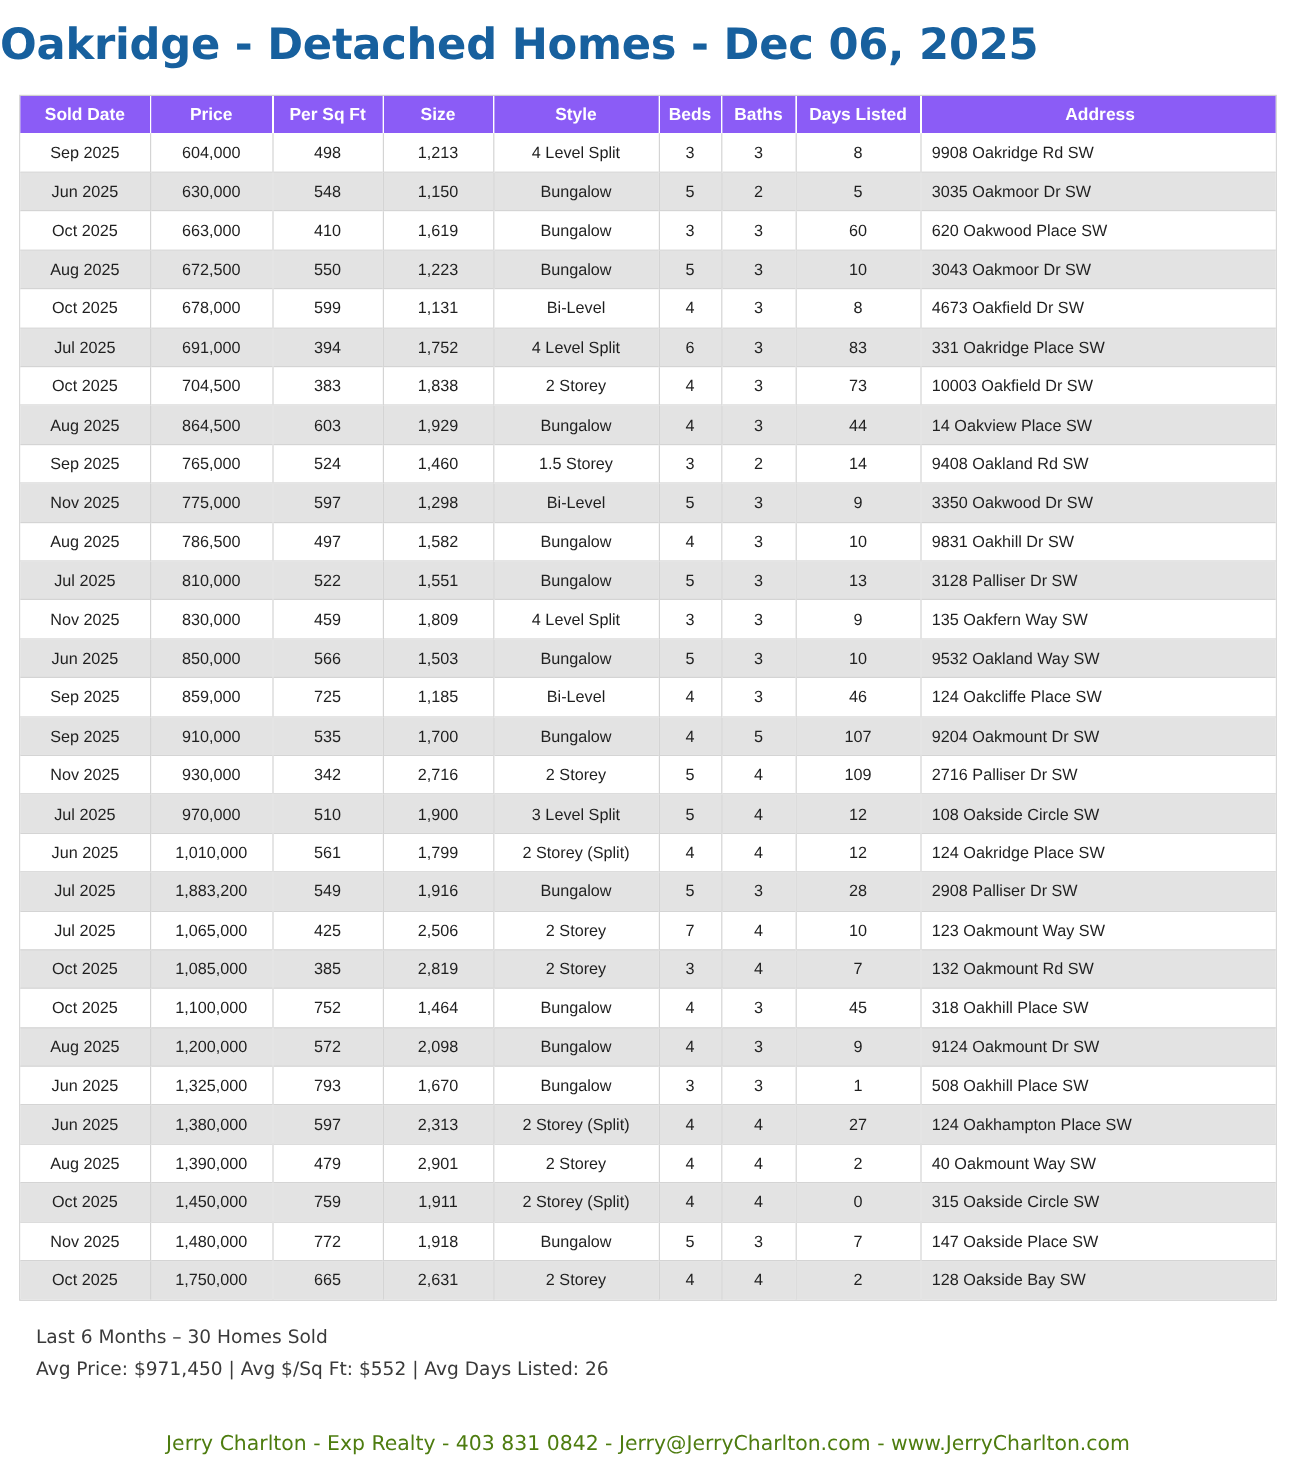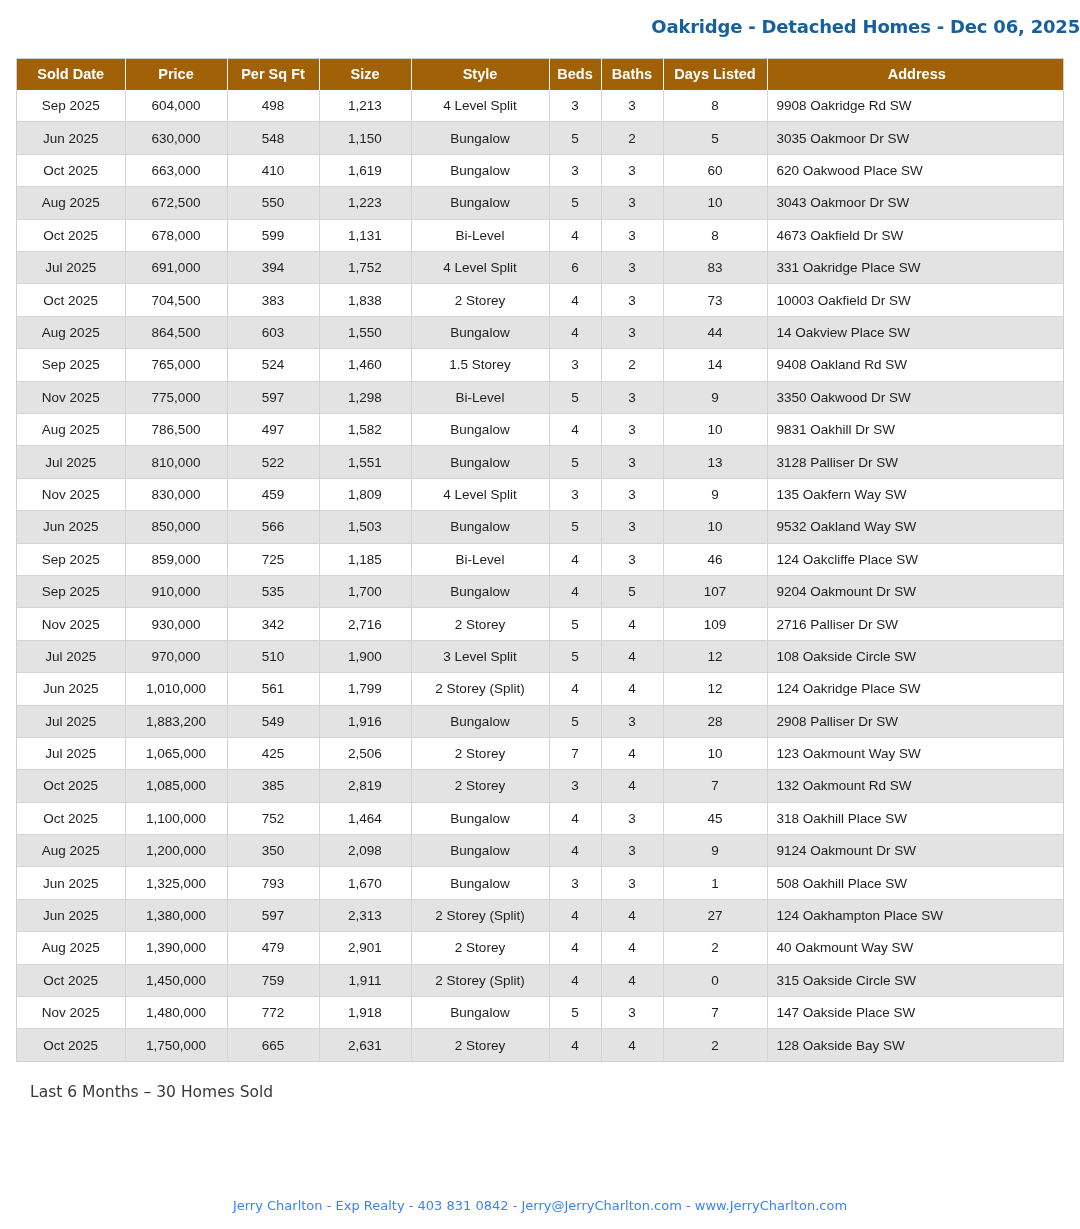--- a/index.html
+++ b/index.html
@@ -20,22 +20,22 @@
     width: 1080px;
     height: 1229px;
     box-sizing: border-box;
     padding: 0;
     display: flex;
     flex-direction: column;
   }
 
   
   .title {
-    text-align: right;
-    font-size: 18px;
+    text-align: left;
+    font-size: 36px;
     font-weight: bold;
     color: #17609E;
     letter-spacing: -0.2px;
     margin: 16px 0 0 0;
     line-height: 1.2;
     font-family: "DejaVu Sans", sans-serif;
   }
 
   
   .table-wrap {
@@ -43,21 +43,21 @@
     border: 1px solid #cfcfcf;
     box-sizing: border-box;
   }
   table.sales {
     width: 100%;
     border-collapse: collapse;
     table-layout: fixed;
     font-size: 13.5px;
   }
   table.sales thead th {
-    background: #a16207;
+    background: #8b5cf6;
     color: #ffffff;
     font-weight: bold;
     font-size: 14.5px;
     height: 31px;
     padding: 0 6px;
     text-align: center;
     border-right: 1px solid #ffffff;
     box-sizing: border-box;
     white-space: nowrap;
     overflow: hidden;
@@ -111,22 +111,22 @@
     color: #3a3a3a;
     line-height: 1.75;
     font-family: "DejaVu Sans", sans-serif;
   }
   .summary div { white-space: nowrap; }
 
   
   .footer {
     margin-top: auto;
     text-align: center;
-    font-size: 13px;
-    color: #3b82f6;
+    font-size: 17px;
+    color: #4d7c0f;
     padding-bottom: 16px;
     font-family: "DejaVu Sans", sans-serif;
     white-space: nowrap;
   }
 </style>
 </head>
 <body>
 
 <div class="page">
 
@@ -233,21 +233,21 @@
             <td>2 Storey</td>
             <td>4</td>
             <td>3</td>
             <td>73</td>
             <td>10003 Oakfield Dr SW</td>
           </tr>
           <tr>
             <td>Aug 2025</td>
             <td>864,500</td>
             <td>603</td>
-            <td>1,550</td>
+            <td>1,929</td>
             <td>Bungalow</td>
             <td>4</td>
             <td>3</td>
             <td>44</td>
             <td>14 Oakview Place SW</td>
           </tr>
           <tr>
             <td>Sep 2025</td>
             <td>765,000</td>
             <td>524</td>
@@ -408,21 +408,21 @@
             <td>1,464</td>
             <td>Bungalow</td>
             <td>4</td>
             <td>3</td>
             <td>45</td>
             <td>318 Oakhill Place SW</td>
           </tr>
           <tr>
             <td>Aug 2025</td>
             <td>1,200,000</td>
-            <td>350</td>
+            <td>572</td>
             <td>2,098</td>
             <td>Bungalow</td>
             <td>4</td>
             <td>3</td>
             <td>9</td>
             <td>9124 Oakmount Dr SW</td>
           </tr>
           <tr>
             <td>Jun 2025</td>
             <td>1,325,000</td>
@@ -488,17 +488,18 @@
             <td>4</td>
             <td>2</td>
             <td>128 Oakside Bay SW</td>
           </tr>
         </tbody>
     </table>
   </div>
 
   <div class="summary">
     <div>Last 6 Months – 30 Homes Sold</div>
+    <div>Avg Price: $971,450 | Avg $/Sq Ft: $552 | Avg Days Listed: 26</div>
   </div>
 
   <div class="footer">Jerry Charlton - Exp Realty - 403 831 0842 - Jerry@JerryCharlton.com - www.JerryCharlton.com</div>
 
 </div>
 
 </body></html>

